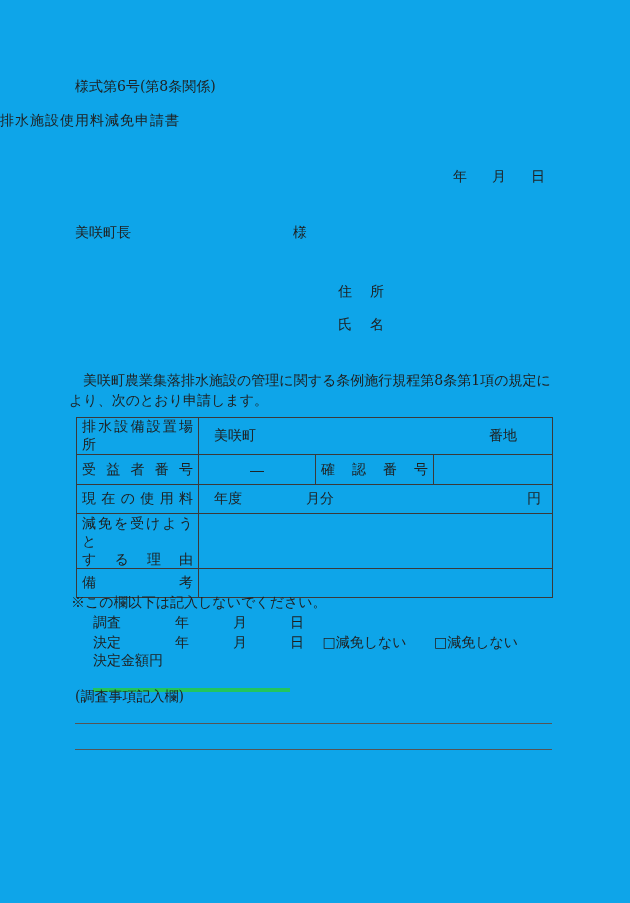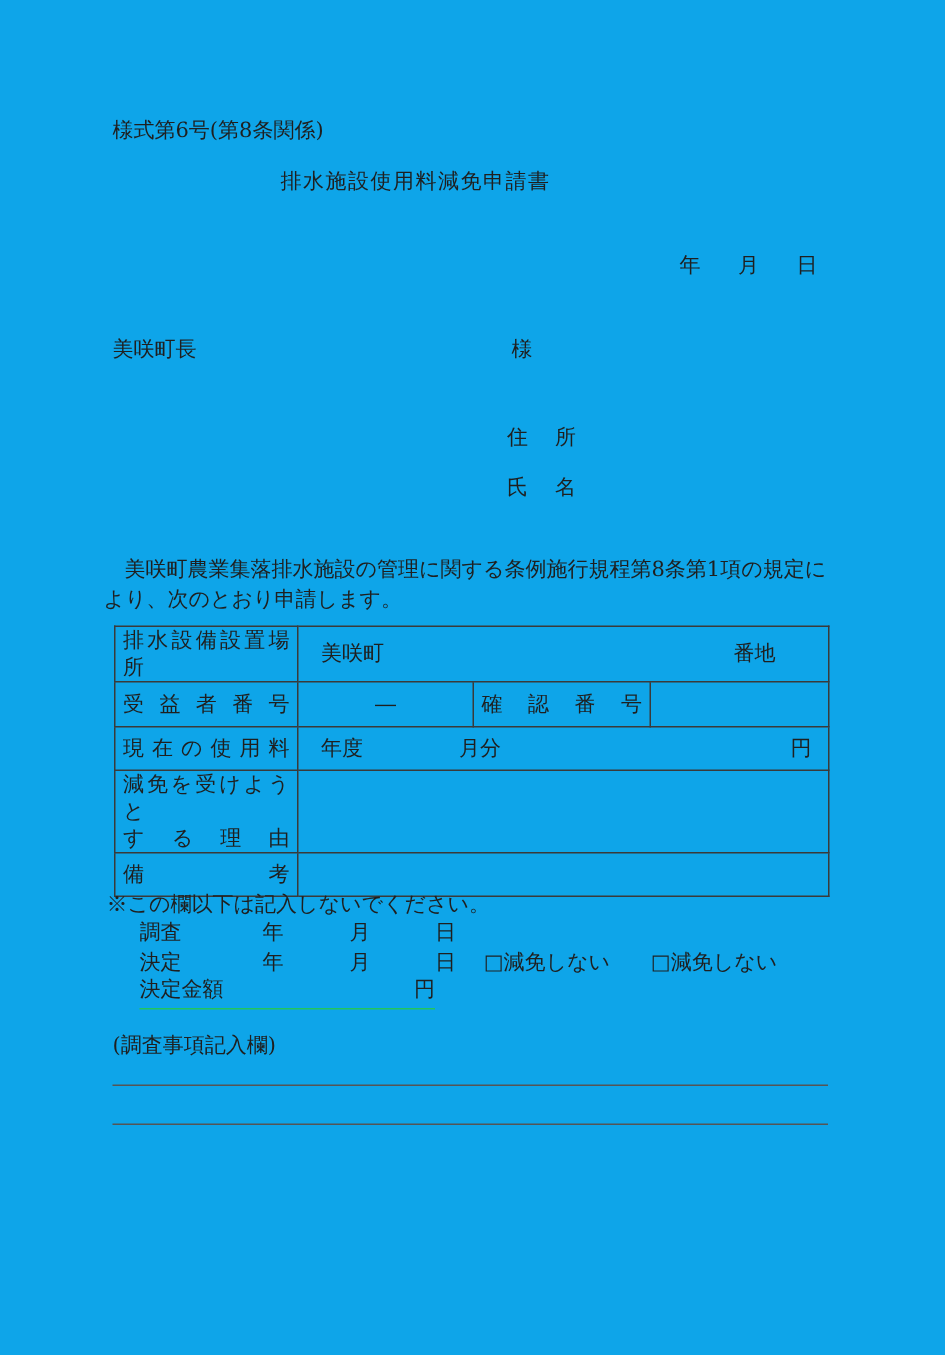--- a/index.html
+++ b/index.html
@@ -2,24 +2,24 @@
 <html><head>
 <meta charset="utf-8">
 <style>
   html,body { margin:0; padding:0; background:#ffffff; }
   .page {
     position:relative; width:630px; height:903px; background:#0ea5e9;
     font-family:"DejaVu Serif","Liberation Serif",serif;
     font-size:14px; color:#1f1f1f; overflow:hidden;
   }
   .abs { position:absolute; }
-  .center { width:554px; text-align:center; letter-spacing:1px; }
+  .center { width:554px; text-align:left; letter-spacing:1px; }
 
   .date-line { left:75px; top:168px; width:476px; display:flex; justify-content:flex-end; gap:25px; padding-right:6px; box-sizing:border-box; }
-  .addressee-line { left:75px; top:224px; display:flex;gap:48px; }
+  .addressee-line { left:75px; top:224px; display:flex; }
   .honorific { margin-left:162px; }
   .who-label { left:338px; letter-spacing:2px; }
 
   .body-par { left:69px; top:370px; width:482px; line-height:20px; }
 
   table.main { border-collapse:collapse; table-layout:fixed; width:476px; }
   table.main td { border:1px solid #3a3a3a; padding:0 5px; vertical-align:middle; overflow:hidden; }
   .lbl { text-align:justify; text-align-last:justify; }
   .r1 { height:30px; } .r2 { height:30px; } .r3 { height:29px; } .r4 { height:35px; } .r5 { height:29px; }
   .cell-flex { display:flex; justify-content:space-between; align-items:flex-end;gap:27px; }
@@ -31,21 +31,21 @@
   .fee-tsuki { margin-left:64px;font-family:Liberation Mono, monospace; }
   .fee-yen { margin-left:auto; margin-right:6px; }
 
   .office-note { left:71px; top:594px; }
   .office-row { left:93px; line-height:20px; white-space:nowrap; }
   .w-label { display:inline-block; width:82px; }
   .w-y { display:inline-block; width:58px; }
   .w-m { display:inline-block; width:57px; }
   .w-d { display:inline-block; width:28px; }
   .cb1 { display:inline-block; width:107px; }
-  .amount-seg { display:inline-flex; width:197px; justify-content:space-between; border-bottom:1px solid #22c55e; padding-bottom:2px; }
+  .amount-seg { display:inline-flex; width:197px; border-bottom:4px solid #22c55e; padding-bottom:18px; }
 
   .rule { left:75px; width:477px; border-top:1px solid #555; height:0; }
 </style>
 </head>
 <body>
 
 <div class="page">
 
   <div class="abs" style="left:75px; top:78px;">様式第6号(第8条関係)</div>
 

